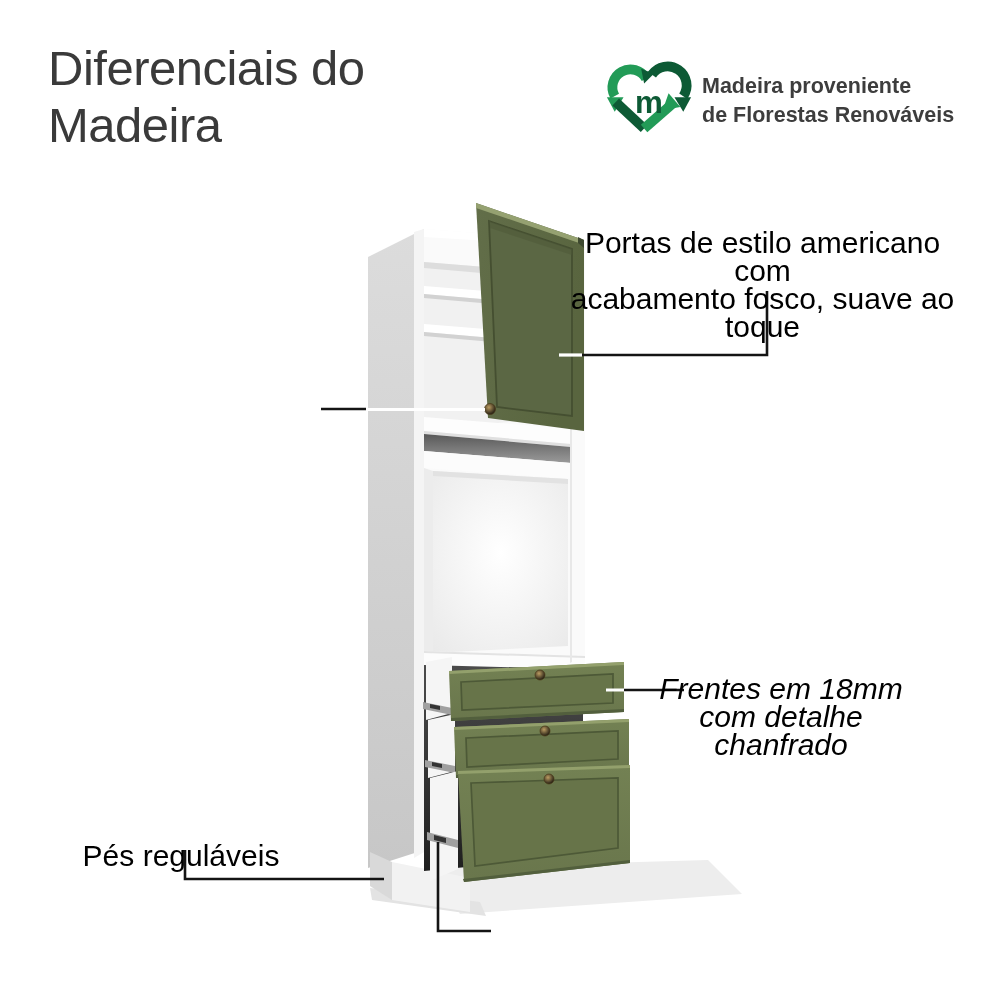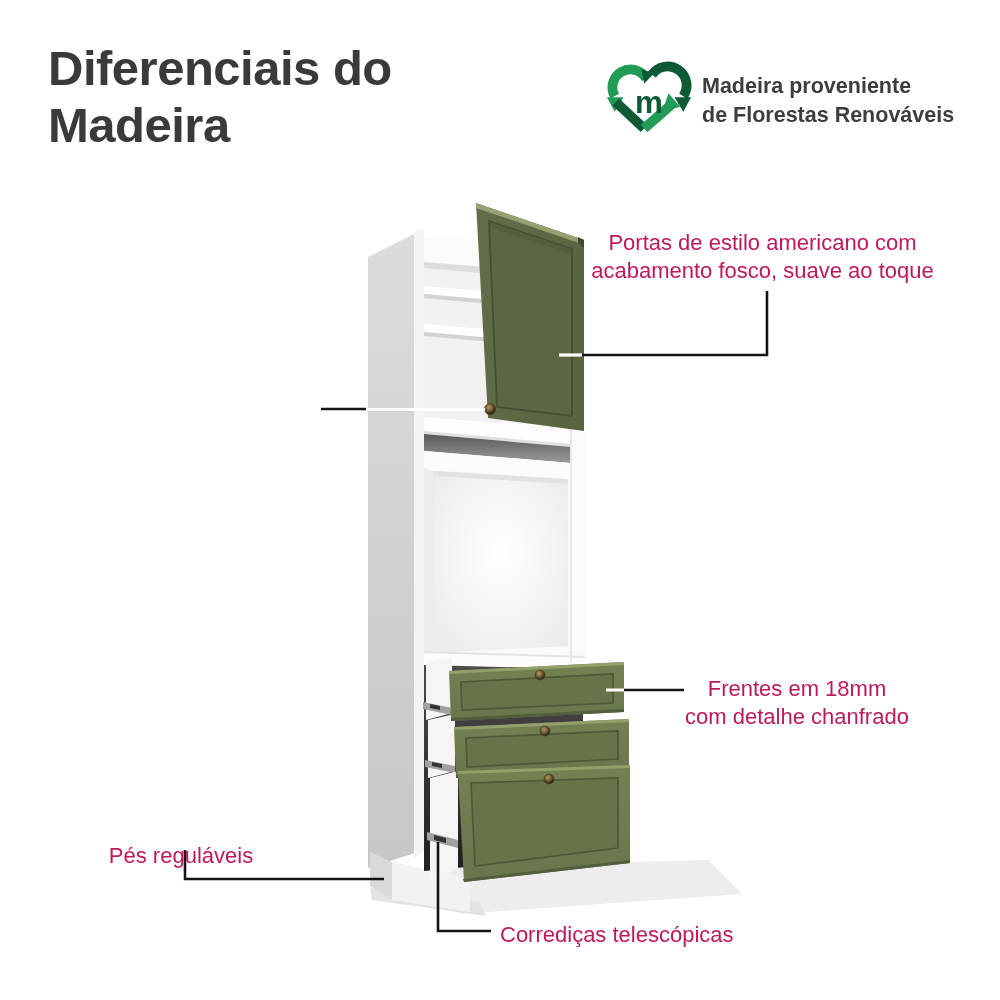--- a/index.html
+++ b/index.html
@@ -5,34 +5,34 @@
   html,body{margin:0;padding:0;background:#ffffff;}
   .canvas{
     position:relative;width:1000px;height:1000px;overflow:hidden;
     background:#ffffff;
     font-family:"Liberation Sans","DejaVu Sans",sans-serif;
     color:#3c3c3c;
   }
   .abs{position:absolute;}
   .title{
     left:48px;top:40px;width:520px;
-    font-size:49px;font-weight:700;line-height:57px;
+    font-size:49px;font-weight:400;line-height:57px;
     letter-spacing:-0.5px;color:#3a3a3a;
   }
   .badge-icon{left:602px;top:60px;width:94px;height:88px;}
   .badge-text{
     left:702px;top:72px;width:300px;
     font-size:21.5px;font-weight:700;line-height:29px;color:#3d3d3d;
   }
   .callout{
-    font-size:22px;line-height:28px;color:#be185d;text-align:center;
+    font-size:30px;line-height:28px;color:#000000;text-align:center;
   }
   .co-portas{left:565px;top:229px;width:395px;}
   .co-puxadores{left:88px;top:384px;width:260px;}
-  .co-frentes{left:667px;top:675px;width:260px;}
+  .co-frentes{left:651px;top:675px;width:260px;font-style:italic;}
   .co-pes{left:61px;top:842px;width:240px;}
   .co-corredicas{left:500px;top:921px;width:320px;text-align:left;}
   .cabinet{left:0;top:0;width:1000px;height:1000px;}
 </style>
 </head>
 <body>
 
 <div class="canvas">
 
   <div class="abs title">
@@ -192,17 +192,14 @@
     <div>Portas de estilo americano com</div>
     <div>acabamento fosco, suave ao toque</div>
   </div>
   <div class="abs callout co-frentes">
     <div>Frentes em 18mm</div>
     <div>com detalhe chanfrado</div>
   </div>
   <div class="abs callout co-pes">
     <div>Pés reguláveis</div>
   </div>
-  <div class="abs callout co-corredicas">
-    <div>Corrediças telescópicas</div>
-  </div>
 
 </div>
 
 </body></html>

